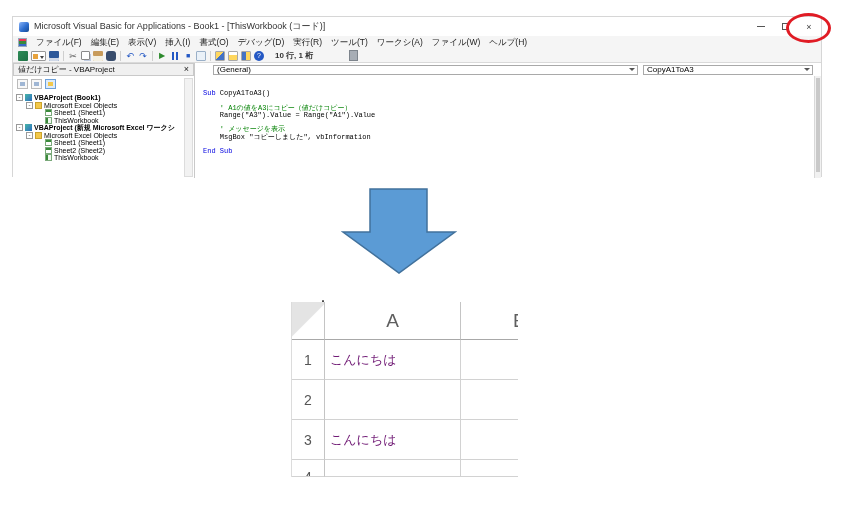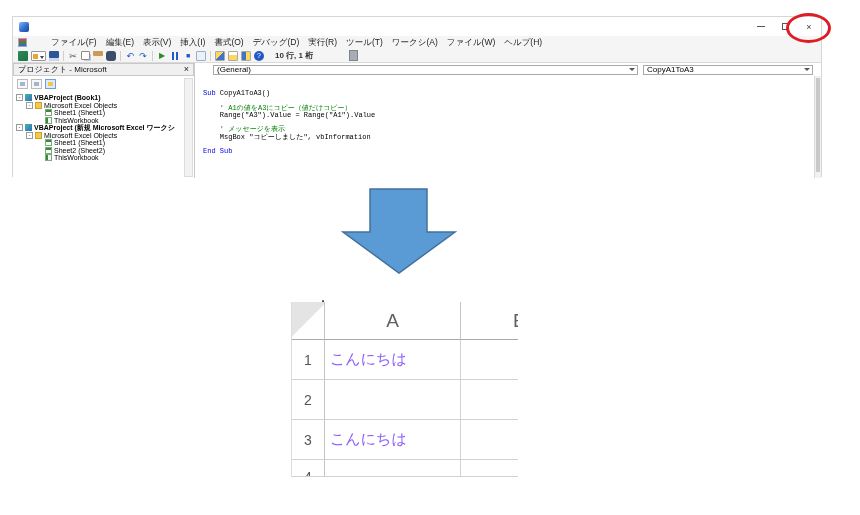--- a/index.html
+++ b/index.html
@@ -13,21 +13,21 @@
   .titlebar { height:19px; display:flex; align-items:center; padding-left:6px; background:#fff; }
   .app-icon { width:10px; height:10px; border-radius:2px; flex:none;
     background:linear-gradient(135deg,#8ab4f8 0%,#2f6fd0 55%,#17498f 100%); }
   .title-text { font-size:9px; color:#333; margin-left:5px; white-space:nowrap; }
   .win-controls { margin-left:auto; display:flex; height:100%; }
   .win-btn { width:24px; display:flex; align-items:center; justify-content:center;
     color:#444; font-size:9px; cursor:default; }
   .minimize-bar { width:8px; height:1px; background:#555; }
   .restore-box { width:7px; height:7px; border:1px solid #555; background:#fff; }
 
-  .menubar { height:13px; display:flex; align-items:center; gap:24px; padding-left:5px;
+  .menubar { height:13px; display:flex; align-items:center; gap:9px; padding-left:5px;
     background:#f5f5f5; font-size:8.5px; color:#222; white-space:nowrap; overflow:hidden; }
   .child-icon { width:9px; height:9px; flex:none; border:1px solid #9ab;
     background:linear-gradient(#e35 33%,#3a8a3a 33% 66%,#3668c8 66%); }
   .menu-item { cursor:default; }
 
   .toolbar { height:14px; display:flex; align-items:center; gap:3px; padding-left:5px;
     background:#f5f5f5; border-bottom:1px solid #dadada; position:relative; }
   .chip { width:10px; height:10px; border-radius:1px; display:inline-flex; flex:none;
     align-items:center; justify-content:center; font-size:7px; line-height:10px; }
   .sep { width:1px; height:10px; background:#cfcfcf; margin:0 1px; flex:none; }
@@ -110,36 +110,37 @@
     overflow:hidden; background:#fff; border-left:1px solid #dcdcdc;
     display:grid; grid-template-columns:33px 136px 58px;
     grid-template-rows:38px 40px 40px 40px 17px; }
   .xc { border-right:1px solid #d2d2d2; border-bottom:1px solid #d2d2d2;
     display:flex; align-items:center; overflow:hidden; }
   .xc.hdr { justify-content:center; color:#5f5f5f; font-size:19px;
     border-bottom:1px solid #a8a8a8; border-right:1px solid #c4c4c4; }
   .xc.hdr-b { justify-content:flex-start; padding-left:52px; border-right:none; }
   .xc.corner { background:linear-gradient(135deg,#e4e4e4 49%,#fff 51%); }
   .xc.rowhdr { justify-content:center; color:#555; font-size:14px; border-right:1px solid #c4c4c4; }
-  .xc.val { padding-left:5px; font-size:15px; color:#8b5cf6; }
+  .xc.val { padding-left:5px; font-size:13px; color:#701a75; }
   .xc.bcol { border-right:none; }
   .xc.cut { align-items:flex-start; }
   .xc.cut span { margin-top:9px; }
   .stray-dot { position:absolute; left:322px; top:300px; width:2px; height:3px;
     background:#4a4a4a; border-radius:1px; }
 </style>
 </head>
 <body>
 
 <div id="stage">
 
   <div id="vba-window">
 
     <div class="titlebar">
       <span class="app-icon"></span>
+      <span class="title-text">Microsoft Visual Basic for Applications - Book1 - [ThisWorkbook (コード)]</span>
       <span class="win-controls">
         <span class="win-btn">
             <span class="minimize-bar"></span>
           </span>
         <span class="win-btn">
             <span class="restore-box"></span>
           </span>
         <span class="win-btn">
             <span>×</span>
           </span>
@@ -188,21 +189,21 @@
           <span class="chip chip-help">?</span>
         </span>
       <span class="position-text">10 行, 1 桁</span>
       <span class="toolbar-end-box"></span>
     </div>
 
     <div class="client">
 
       <div class="project-panel">
         <div class="pp-header">
-          <span class="pp-title">プロジェクト - Microsoft</span>
+          <span class="pp-title">値だけコピー - VBAProject</span>
           <span class="pp-close">×</span>
         </div>
         <div class="pp-toolbar">
           <span class="pp-btn">
               <span class="inner"></span>
             </span>
           <span class="pp-btn">
               <span class="inner"></span>
             </span>
           <span class="pp-btn active">

